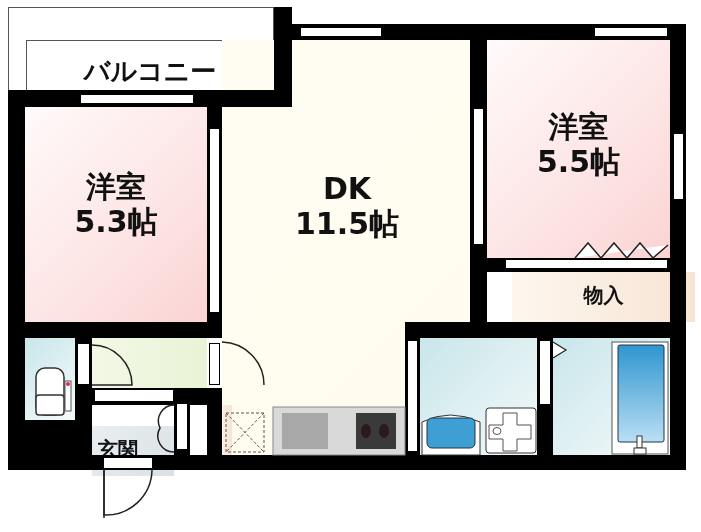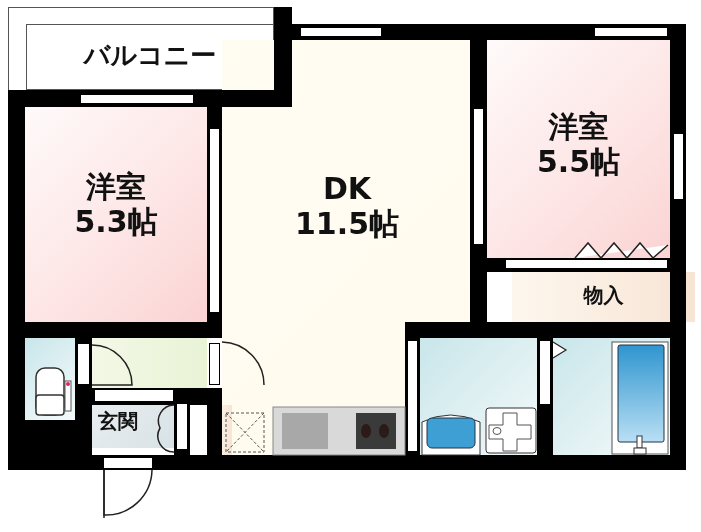--- a/index.html
+++ b/index.html
@@ -12,21 +12,21 @@
   .cream{background:linear-gradient(135deg,#fffcf2 0%,#fffbee 100%);}
   .blue{background:linear-gradient(135deg,#c8e6ea 0%,#e4f2f4 60%,#f4fafb 100%);}
   .green{background:linear-gradient(90deg,#f3f8e6 0%,#e9f3d6 100%);}
   .store{background:linear-gradient(90deg,#fdf7ee 0%,#f7e4d4 100%);margin-left:25px;}
   .gray{background:linear-gradient(135deg,#e9eef0 0%,#d8e2e6 100%);}
 </style>
 </head>
 <body>
 
 <div class="abs" style="left:8px;top:7px;width:266px;height:84px;border:1px solid #555;background:#fff;"></div>
-<div class="abs" style="left:26px;top:24px;width:248px;height:66px;border:1px solid #555;background:#fff;">
+<div class="abs" style="left:26px;top:40px;width:248px;height:66px;border:1px solid #555;background:#fff;">
   <div class="label" style="left:0;right:0;top:16px;font-size:26px;">バルコニー</div>
 </div>
 
 <div class="abs pink" style="left:25px;top:107px;width:182px;height:215px;">
   <div class="label" style="left:0;right:0;top:63px;font-size:30px;">洋室
 5.3帖</div>
 </div>
 
 <div class="abs cream" style="left:222px;top:40px;width:250px;height:415px;padding-left:13px;">
   <div class="label" style="left:0;right:0;top:132px;font-size:30px;">DK
@@ -37,21 +37,21 @@
   <div class="label" style="left:0;right:0;top:70px;font-size:30px;">洋室
 5.5帖</div>
 </div>
 
 <div class="abs store" style="left:487px;top:272px;width:183px;height:50px;">
   <div class="label" style="left:0;right:0;top:12px;font-size:20px;">物入</div>
 </div>
 
 <div class="abs blue" style="left:25px;top:338px;width:50px;height:82px;"></div>
 <div class="abs green" style="left:90px;top:338px;width:117px;height:50px;"></div>
-<div class="abs gray" style="left:92px;top:398px;width:82px;height:50px;">
+<div class="abs gray" style="left:92px;top:426px;width:82px;height:50px;">
   <div class="label" style="left:6px;top:12px;font-size:20px;text-align:left;">玄関</div>
 </div>
 <div class="abs store" style="left:190px;top:405px;width:17px;height:50px;"></div>
 
 <div class="abs blue" style="left:420px;top:338px;width:130px;height:117px;"></div>
 <div class="abs blue" style="left:553px;top:338px;width:117px;height:117px;"></div>
 
 <div class="wall" style="left:8px;top:90px;width:17px;height:380px;"></div>
 <div class="wall" style="left:8px;top:90px;width:284px;height:17px;"></div>
 <div class="wall" style="left:274px;top:7px;width:18px;height:100px;"></div>

